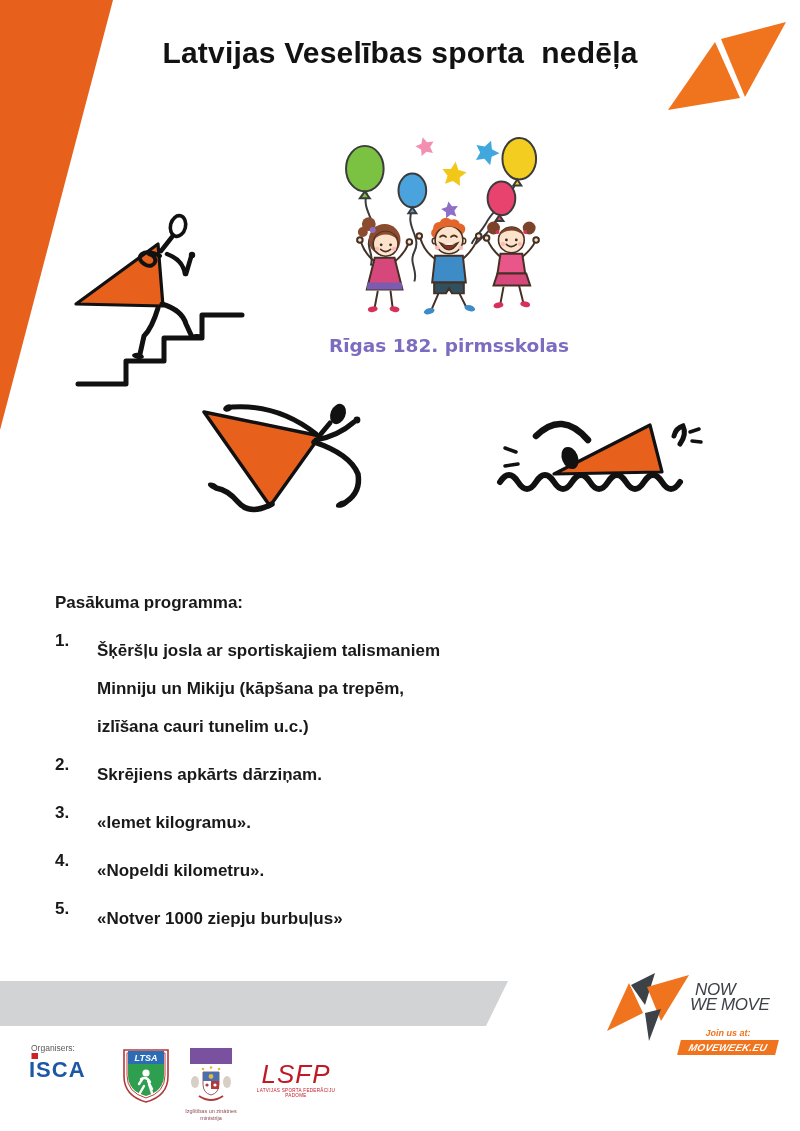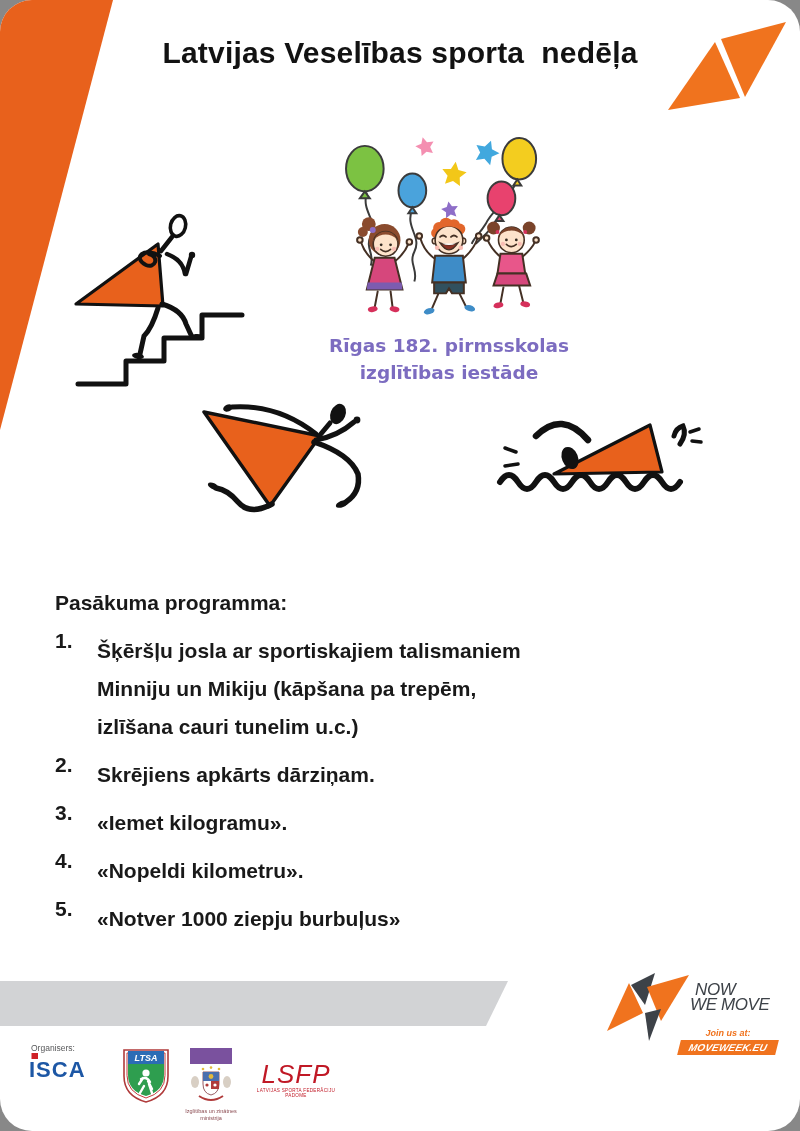--- a/index.html
+++ b/index.html
@@ -1,29 +1,29 @@
 <!DOCTYPE html>
 <html><head>
 <meta charset="utf-8">
 <style>
   html,body{margin:0;padding:0;background:#888;}
   .page{position:relative;width:800px;height:1131px;background:#ffffff;overflow:hidden;
-        font-family:"Liberation Sans",sans-serif;margin:0 auto;border-radius:32px;}
+        font-family:"Liberation Sans",sans-serif;margin:0 auto;}
   .abs{position:absolute;}
 
   
   .title-block{left:0;top:34px;width:800px;text-align:center;color:#121212;}
   .title-line{font-size:30px;font-weight:bold;line-height:38px;white-space:pre-wrap;letter-spacing:0.2px;}
 
   
   .school{left:318px;top:332px;width:262px;text-align:center;color:#7C6CC0;
           font-family:"DejaVu Sans",sans-serif;font-weight:bold;font-size:18.5px;line-height:27px;}
 
   
-  .program{left:55px;top:584px;width:690px;color:#191919;font-weight:bold;font-size:21px;line-height:38px;}
+  .program{left:55px;top:584px;width:690px;color:#191919;font-weight:bold;font-size:17px;line-height:38px;}
   .prog-heading{margin:0 0 0 0;}
   .prog-row{display:flex;align-items:flex-start;}
   .prog-num{width:42px;flex:none;}
   .prog-text{width:640px;white-space:pre-wrap;margin-top:10px;}
 
   
   .gray-band{left:0;top:981px;width:508px;height:45px;background:#D2D3D5;
              -webkit-clip-path:polygon(0 0,100% 0,calc(100% - 22px) 100%,0 100%);
              clip-path:polygon(0 0,100% 0,calc(100% - 22px) 100%,0 100%);}
 
@@ -165,21 +165,20 @@
       <path d="M169,122 h22 l3,20 h-28 z" fill="#E8568A"></path>
       <path d="M166,142 h29 l4,12 h-37 z" fill="#D6477C"></path>
       <path d="M172,156 l-3,16 M188,155 l4,16" fill="none"></path>
       <ellipse cx="167" cy="174" rx="5" ry="2.8" fill="#D6305B" stroke="none" transform="rotate(-12 167 174)"></ellipse>
       <ellipse cx="194" cy="173" rx="5" ry="2.8" fill="#D6305B" stroke="none" transform="rotate(12 194 173)"></ellipse>
     </g>
   </svg>
 
   <div class="abs school">
     <div>Rīgas 182. pirmsskolas</div>
-    <div>izglītības iestāde</div>
   </div>
 
   <svg class="abs" style="left:66px;top:206px" width="180" height="185" viewBox="0 0 180 185">
     <polyline points="12,178 60,178 60,155 98,155 98,132 136,132 136,109 176,109" fill="none" stroke="#111" stroke-width="5" stroke-linecap="round" stroke-linejoin="round"></polyline>
     <polygon points="10,98 92,38 97,100" fill="#E8611C" stroke="#111" stroke-width="3.2" stroke-linejoin="round"></polygon>
     <ellipse cx="112" cy="20" rx="7.5" ry="10.5" fill="#fff" stroke="#111" stroke-width="3.6" transform="rotate(14 112 20)"></ellipse>
     <path d="M106,31 L95,45" fill="none" stroke="#111" stroke-width="4.5" stroke-linecap="round"></path>
     <path d="M94,50 c-16,-10 -28,2 -14,9 c9,4 14,-8 3,-11" fill="none" stroke="#111" stroke-width="4" stroke-linecap="round"></path>
     <path d="M101,48 q16,6 18,20" fill="none" stroke="#111" stroke-width="4.5" stroke-linecap="round"></path>
     <path d="M120,68 l5,-17" fill="none" stroke="#111" stroke-width="4.5" stroke-linecap="round"></path>

